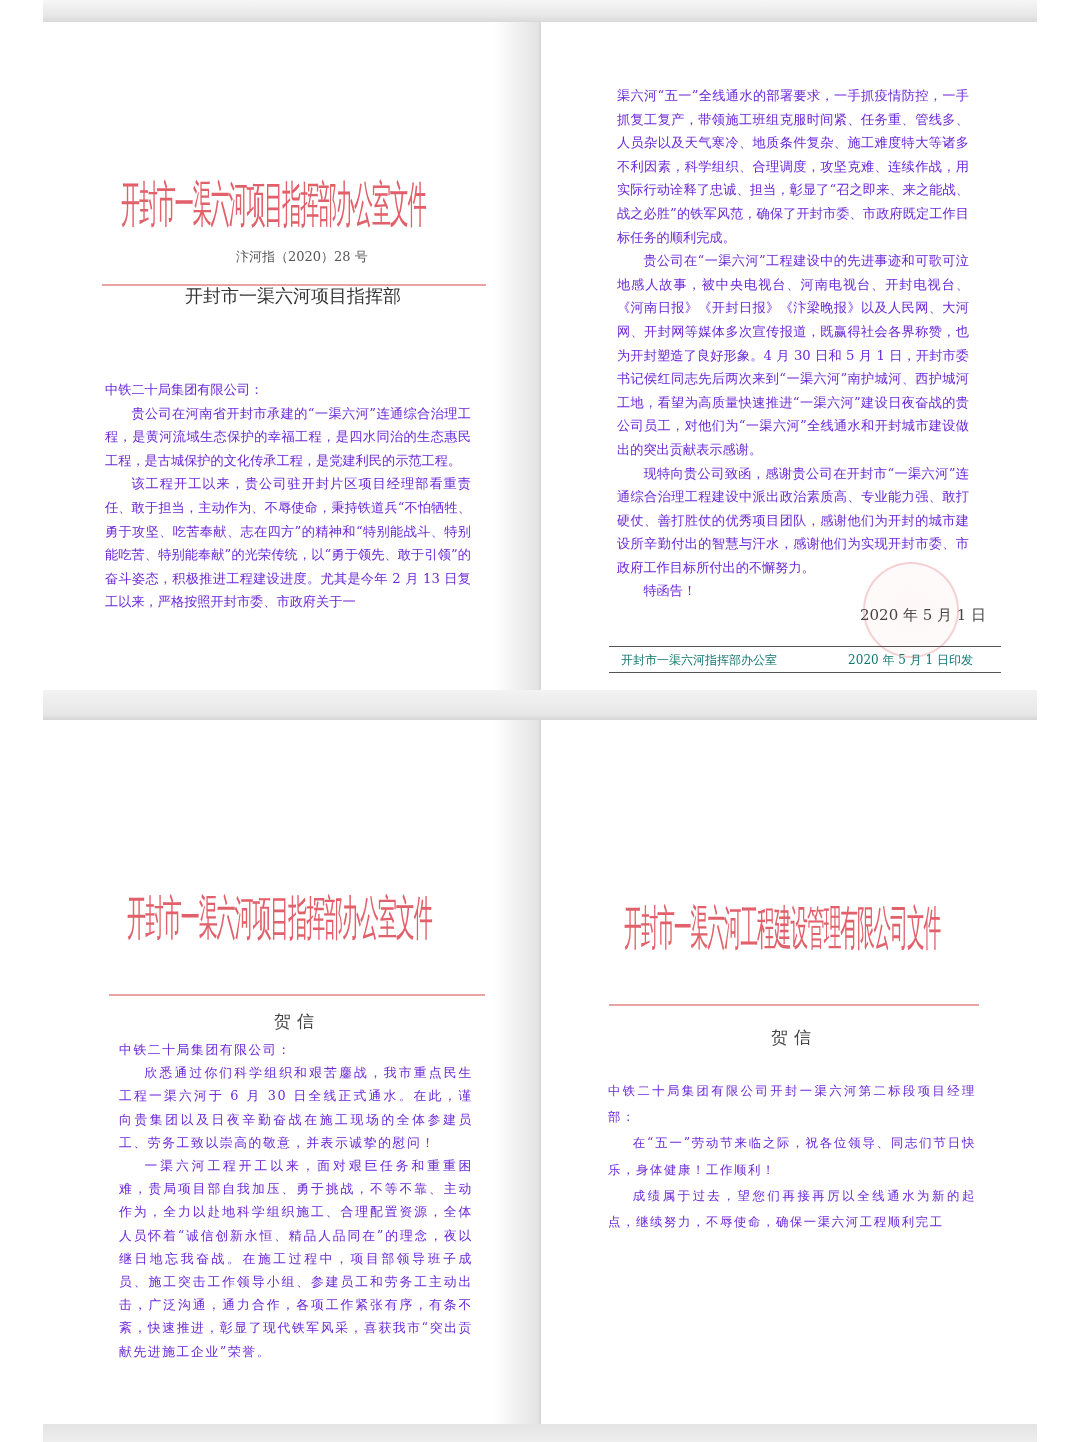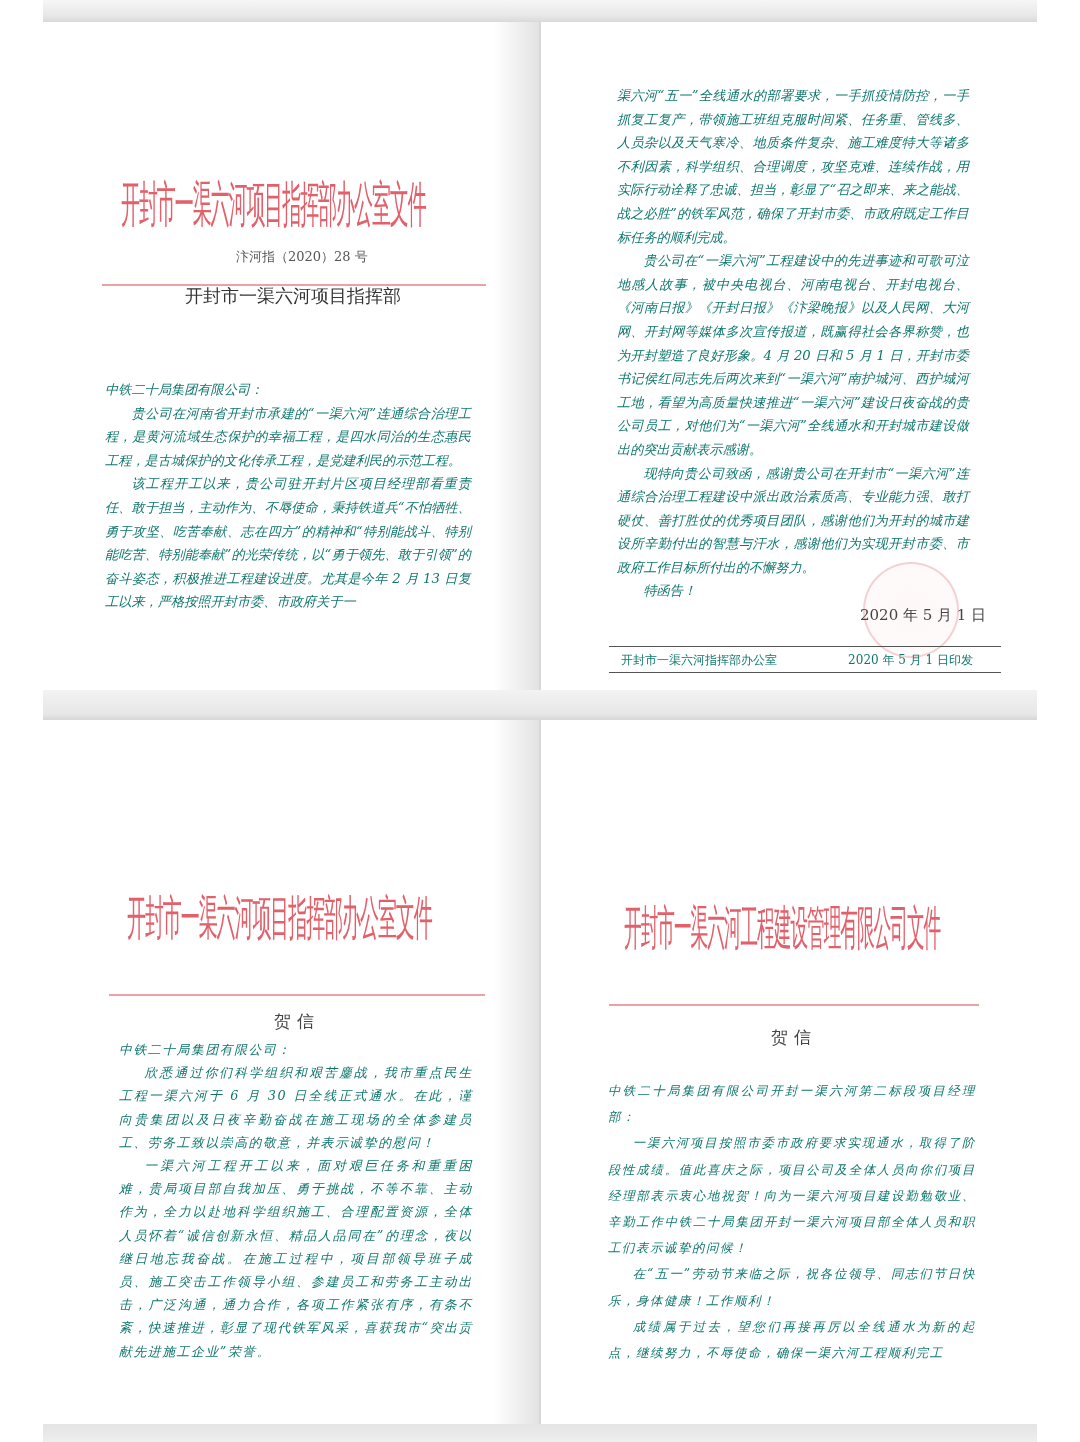--- a/index.html
+++ b/index.html
@@ -30,21 +30,21 @@
     position: absolute; color: #e2606a;
     font-family: "Liberation Serif", "DejaVu Serif", serif;
     font-weight: normal; white-space: nowrap;
     transform-origin: left top;
     letter-spacing: -2px;
   }
   .red-line { position: absolute; height: 2px; background: #e9a3a3; }
   .doc-num { position: absolute; font-size: 13px; color: #555; white-space: nowrap; }
   .subtitle { position: absolute; text-align: center; font-size: 18px; color: #333; line-height: 28px; }
   .heading { position: absolute; text-align: center; font-size: 17px; color: #444; letter-spacing: 6px; }
-  .body-text { position: absolute; font-size: 13.2px; line-height: 23.6px; color: #0f766e; text-align: justify; font-style: italic; }
+  .body-text { position: absolute; font-size: 13.2px; line-height: 23.6px; color: #6d28d9; text-align: justify; }
   .body-text p { margin: 0; text-indent: 2em; }
   .body-text p.noindent { text-indent: 0; }
   .body-text.wide { letter-spacing: 1.6px; }
   .body-text.tight { font-size: 12.8px; line-height: 23.2px; }
   .stamp {
     position: absolute; width: 92px; height: 92px; border-radius: 50%;
     border: 2px solid rgba(225,130,135,0.35);
     background: radial-gradient(circle, rgba(240,190,195,0.12), rgba(240,190,195,0.05));
   }
   .sign-date { position: absolute; font-size: 15px; color: #444; white-space: nowrap; }
@@ -68,21 +68,21 @@
   <div class="body-text" style="left:62px; top:356px; width:366px;">
     <p class="noindent">中铁二十局集团有限公司：</p>
     <p>贵公司在河南省开封市承建的“一渠六河”连通综合治理工程，是黄河流域生态保护的幸福工程，是四水同治的生态惠民工程，是古城保护的文化传承工程，是党建利民的示范工程。</p>
     <p>该工程开工以来，贵公司驻开封片区项目经理部看重责任、敢于担当，主动作为、不辱使命，秉持铁道兵“不怕牺牲、勇于攻坚、吃苦奉献、志在四方”的精神和“特别能战斗、特别能吃苦、特别能奉献”的光荣传统，以“勇于领先、敢于引领”的奋斗姿态，积极推进工程建设进度。尤其是今年 2 月 13 日复工以来，严格按照开封市委、市政府关于一</p>
   </div>
 </div>
 
 <div class="page" style="left:541px; top:22px; width:496px; height:668px;">
   <div class="body-text" style="left:76px; top:62px; width:352px;">
     <p class="noindent">渠六河“五一”全线通水的部署要求，一手抓疫情防控，一手抓复工复产，带领施工班组克服时间紧、任务重、管线多、人员杂以及天气寒冷、地质条件复杂、施工难度特大等诸多不利因素，科学组织、合理调度，攻坚克难、连续作战，用实际行动诠释了忠诚、担当，彰显了“召之即来、来之能战、战之必胜”的铁军风范，确保了开封市委、市政府既定工作目标任务的顺利完成。</p>
-    <p>贵公司在“一渠六河”工程建设中的先进事迹和可歌可泣地感人故事，被中央电视台、河南电视台、开封电视台、《河南日报》《开封日报》《汴梁晚报》以及人民网、大河网、开封网等媒体多次宣传报道，既赢得社会各界称赞，也为开封塑造了良好形象。4 月 20 日和 5 月 1 日，开封市委书记侯红同志先后两次来到“一渠六河”南护城河、西护城河工地，看望为高质量快速推进“一渠六河”建设日夜奋战的贵公司员工，对他们为“一渠六河”全线通水和开封城市建设做出的突出贡献表示感谢。</p>
+    <p>贵公司在“一渠六河”工程建设中的先进事迹和可歌可泣地感人故事，被中央电视台、河南电视台、开封电视台、《河南日报》《开封日报》《汴梁晚报》以及人民网、大河网、开封网等媒体多次宣传报道，既赢得社会各界称赞，也为开封塑造了良好形象。4 月 30 日和 5 月 1 日，开封市委书记侯红同志先后两次来到“一渠六河”南护城河、西护城河工地，看望为高质量快速推进“一渠六河”建设日夜奋战的贵公司员工，对他们为“一渠六河”全线通水和开封城市建设做出的突出贡献表示感谢。</p>
     <p>现特向贵公司致函，感谢贵公司在开封市“一渠六河”连通综合治理工程建设中派出政治素质高、专业能力强、敢打硬仗、善打胜仗的优秀项目团队，感谢他们为开封的城市建设所辛勤付出的智慧与汗水，感谢他们为实现开封市委、市政府工作目标所付出的不懈努力。</p>
     <p>特函告！</p>
   </div>
   <div class="stamp" style="left:322px; top:540px;"></div>
   <div class="sign-date" style="left:319px; top:584px;">2020 年 5 月 1 日</div>
   <div class="footer-rule" style="left:68px; top:624px; width:392px;"></div>
   <div class="footer-row" style="left:80px; top:630px; width:352px;">
     <span>开封市一渠六河指挥部办公室</span>
     <span>2020 年 5 月 1 日印发</span>
   </div>
@@ -101,19 +101,18 @@
     <p>一渠六河工程开工以来，面对艰巨任务和重重困难，贵局项目部自我加压、勇于挑战，不等不靠、主动作为，全力以赴地科学组织施工、合理配置资源，全体人员怀着“诚信创新永恒、精品人品同在”的理念，夜以继日地忘我奋战。在施工过程中，项目部领导班子成员、施工突击工作领导小组、参建员工和劳务工主动出击，广泛沟通，通力合作，各项工作紧张有序，有条不紊，快速推进，彰显了现代铁军风采，喜获我市“突出贡献先进施工企业”荣誉。</p>
   </div>
 </div>
 
 <div class="page" style="left:541px; top:720px; width:496px; height:704px;">
   <div class="red-title" style="left:83px; top:176px; font-size:34px; transform:scaleX(0.52) scaleY(1.40);">开封市一渠六河工程建设管理有限公司文件</div>
   <div class="red-line" style="left:68px; top:284px; width:370px;"></div>
   <div class="heading" style="left:68px; top:306px; width:370px;">贺信</div>
   <div class="body-text wide tight" style="left:67px; top:358px; width:368px; line-height:26.2px; font-size:12.4px;">
     <p class="noindent">中铁二十局集团有限公司开封一渠六河第二标段项目经理部：</p>
-    <p>一渠六河项目按照市委市政府要求实现通水，取得了阶段性成绩。值此喜庆之际，项目公司及全体人员向你们项目经理部表示衷心地祝贺！向为一渠六河项目建设勤勉敬业、辛勤工作中铁二十局集团开封一渠六河项目部全体人员和职工们表示诚挚的问候！</p>
     <p>在“五一”劳动节来临之际，祝各位领导、同志们节日快乐，身体健康！工作顺利！</p>
     <p>成绩属于过去，望您们再接再厉以全线通水为新的起点，继续努力，不辱使命，确保一渠六河工程顺利完工</p>
   </div>
 </div>
 
 <div class="divider-v" style="top:720px; height:704px;"></div>
 
 </body></html>

